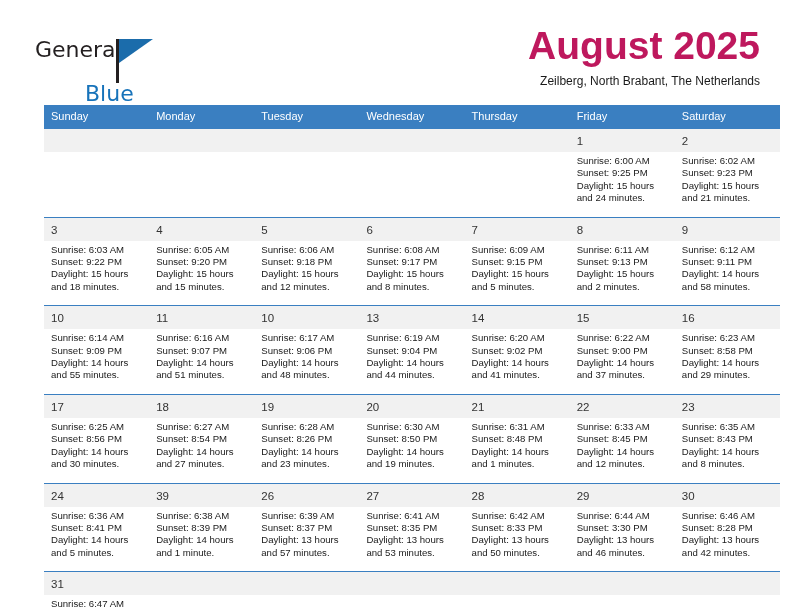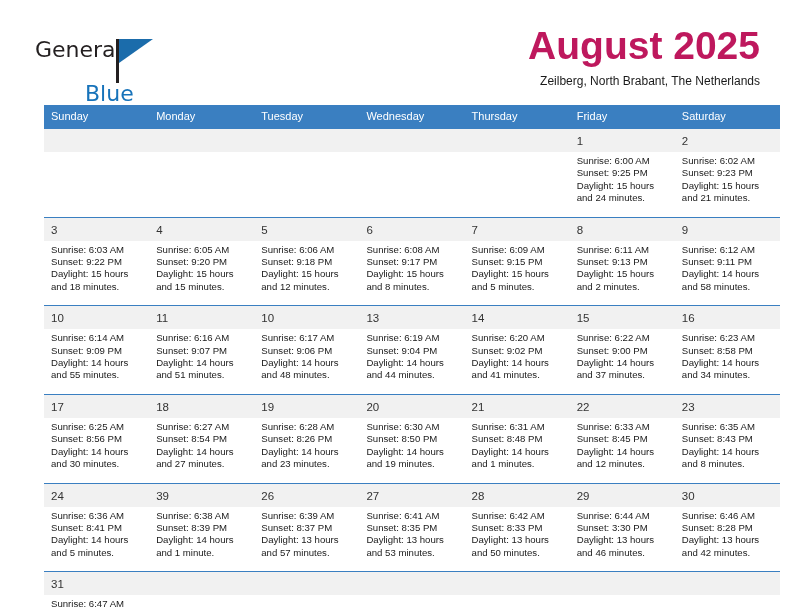--- a/index.html
+++ b/index.html
@@ -399,21 +399,21 @@
               </div>
             </div>
           </td>
           <td>
             <div class="cell filled">
               <div class="daynum">16</div>
               <div class="details">
                 <div>Sunrise: 6:23 AM</div>
                 <div>Sunset: 8:58 PM</div>
                 <div>Daylight: 14 hours</div>
-                <div>and 34 minutes.</div>
+                <div>and 29 minutes.</div>
               </div>
             </div>
           </td>
         </tr>
         <tr class="week">
           <td>
             <div class="cell filled">
               <div class="daynum">17</div>
               <div class="details">
                 <div>Sunrise: 6:25 AM</div>

